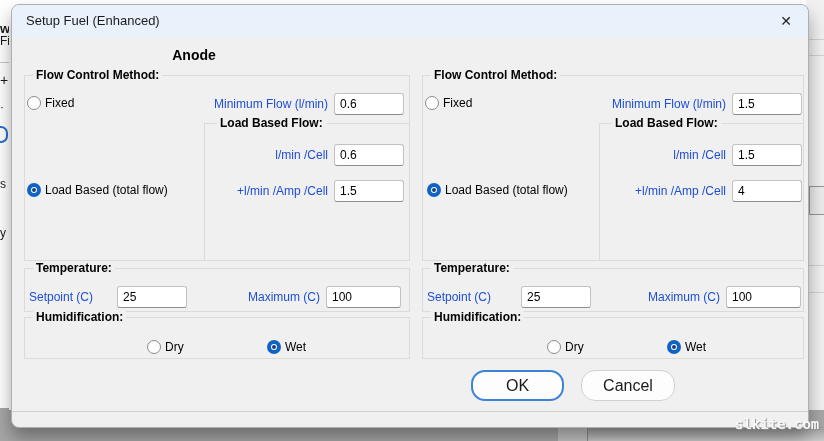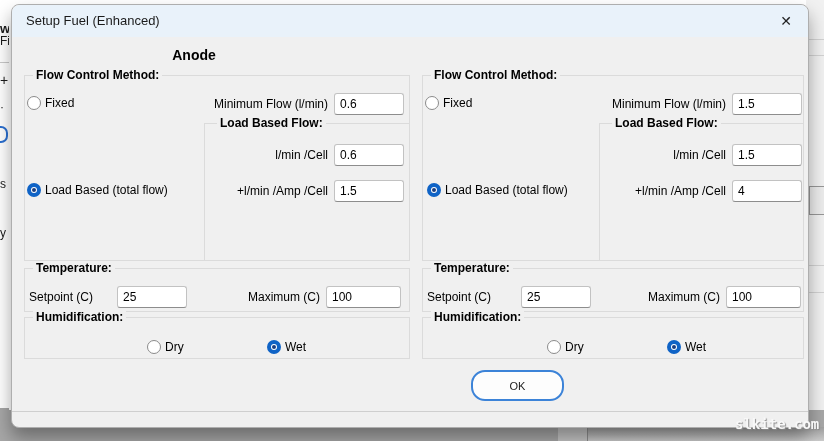--- a/index.html
+++ b/index.html
@@ -37,41 +37,41 @@
   }
   .titlebar { position:absolute; left:0; top:0; width:100%; height:32px; background:#e9f2fa; border-radius:8px 8px 0 0; }
   .title { position:absolute; left:14px; top:0; line-height:32px; font-size:13px; color:#1b1b1b; }
   .close-btn { position:absolute; right:6px; top:4px; width:32px; height:24px; display:flex; align-items:center; justify-content:center; font-size:14px; color:#222; cursor:default; }
 
   .col-header { position:absolute; top:42px; height:17px; font-weight:700; font-size:14px; color:#000; text-align:center; }
 
   .group { position:absolute; border:1px solid #dbdbdb; box-sizing:border-box; }
   .glabel { position:absolute; top:-8px; background:#f0f0f0; padding:0 3px; font-weight:700; font-size:12px; color:#000; white-space:nowrap; }
 
-  .lbl { position:absolute; font-size:12px; color:#000000; height:14px; line-height:14px; white-space:nowrap; }
+  .lbl { position:absolute; font-size:12px; color:#1d4ed8; height:14px; line-height:14px; white-space:nowrap; }
   .lbl.r { text-align:right; }
 
   .field {
     position:absolute; height:22px; box-sizing:border-box;
     background:#ffffff; border:1px solid #c2c2c2; border-bottom-color:#8d8d8d;
     border-radius:3px; padding:0 5px;
     font-family:"Liberation Sans", sans-serif; font-size:12px; color:#000;
     outline:none;
   }
 
   .radio-row { position:absolute; display:flex; align-items:center; gap:4px; font-size:12px; color:#000; height:15px; }
   .radio { width:14px; height:14px; border-radius:50%; box-sizing:border-box; background:#fff; border:1px solid #8a8a8a; position:relative; flex:0 0 auto; }
   .radio.checked { border:4px solid #0f63c6; }
   .radio.checked::after { content:""; position:absolute; left:1px; top:1px; width:4px; height:4px; border-radius:50%; background:#1d3e7e; }
 
   .btn {
     position:absolute; height:31px; box-sizing:border-box; border-radius:14px;
     background:#fdfdfd; border:1px solid #d2d2d2;
     display:flex; align-items:center; justify-content:center;
-    font-size:11px; color:#1a1a1a; cursor:default;
+    font-size:16px; color:#1a1a1a; cursor:default;
   }
   .btn.primary { border:2px solid #3c83d8; }
 
   .footer-sep { position:absolute; left:0; top:406px; width:100%; height:1px; background:#cfcfcf; }
 
   .watermark {
     position:absolute; left:735px; top:416px; z-index:9;
     font-family:"DejaVu Sans Mono", monospace; font-weight:700; font-size:14px;
     color:#f8f8f8; text-shadow:1px 1px 1px #8a8a8a;
   }
@@ -198,17 +198,18 @@
   <div class="radio-row" style="left:535px;top:334px;">
     <span class="radio"></span>
     <span>Dry</span>
   </div>
   <div class="radio-row" style="left:655px;top:334px;">
     <span class="radio checked"></span>
     <span>Wet</span>
   </div>
 
   <div class="btn primary" style="left:459px;top:365px;width:93px;">OK</div>
+  <div class="btn" style="left:569px;top:365px;width:94px;">Cancel</div>
 
   <div class="footer-sep"></div>
 </div>
 
 <div class="watermark">slkite.com</div>
 
 </body></html>

